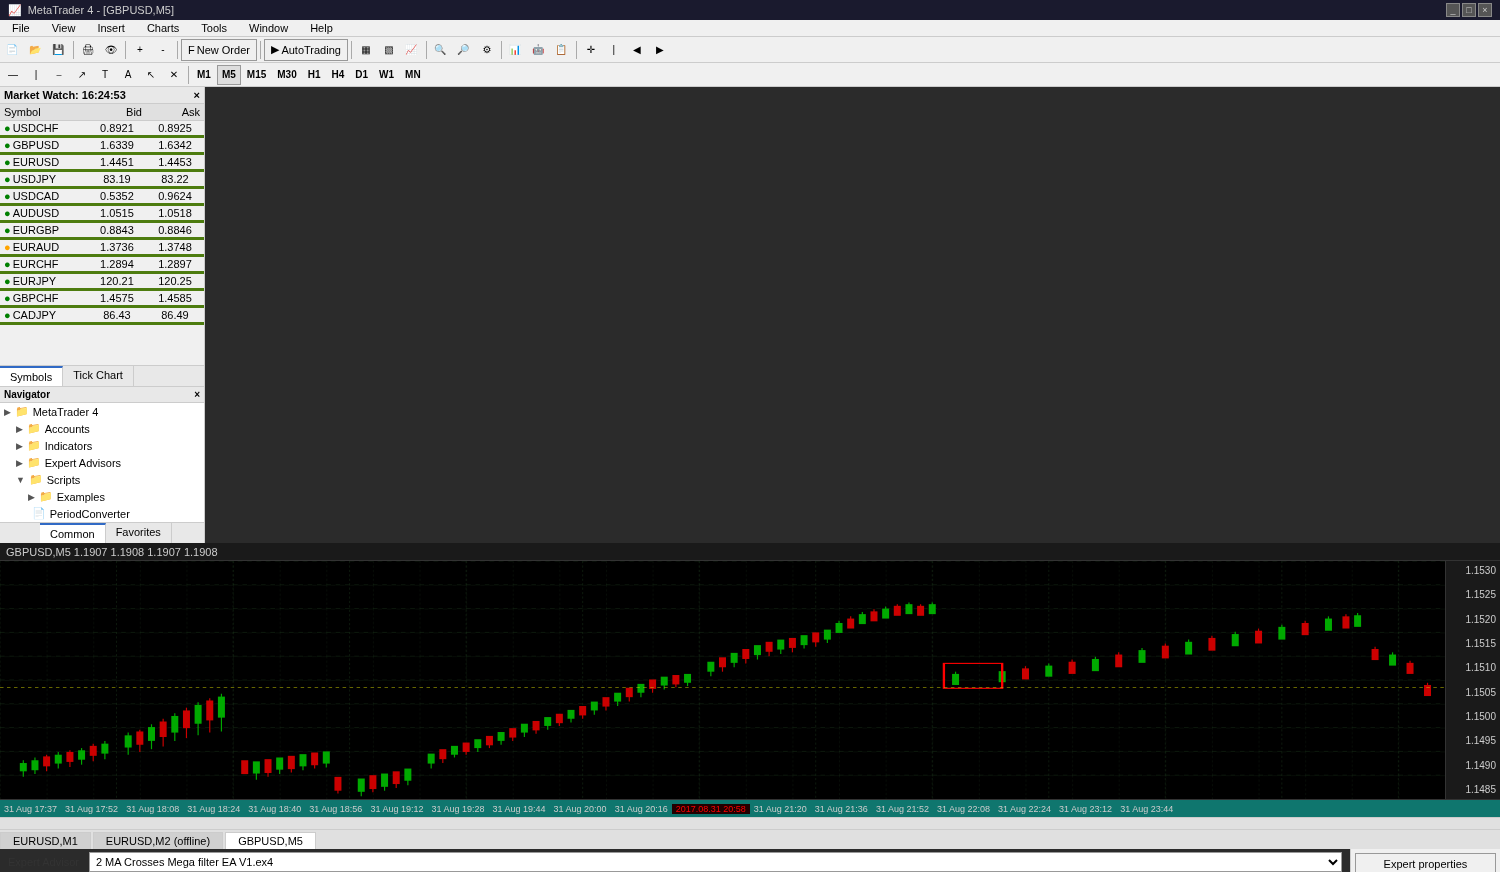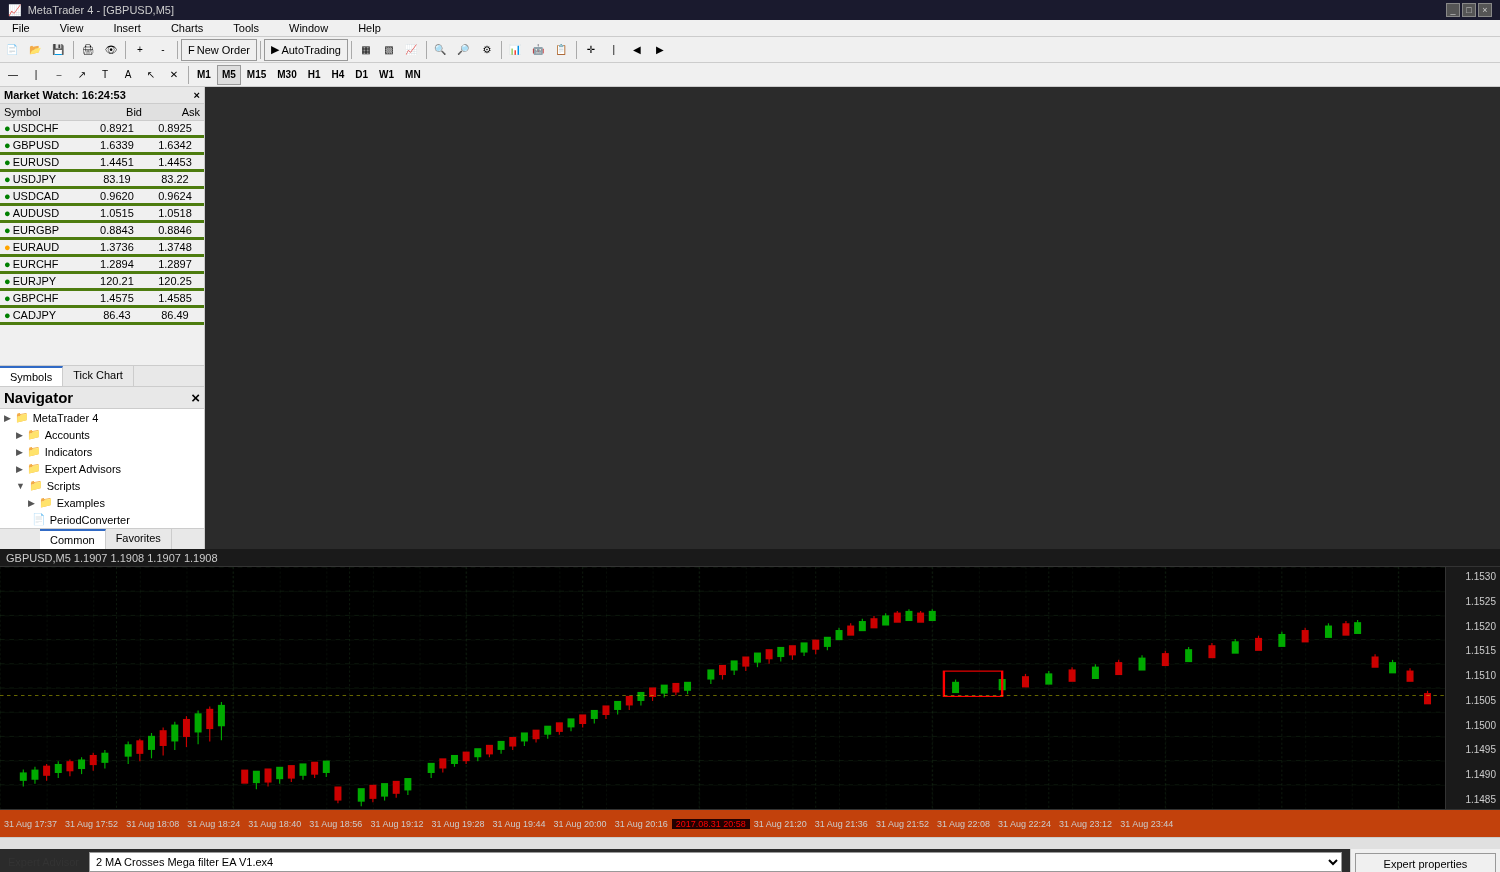--- a/index.html
+++ b/index.html
@@ -5,21 +5,21 @@
     * { margin: 0; padding: 0; box-sizing: border-box; }
     body { width: 1500px; height: 872px; background: #2b2b2b; font-family: 'Arial', sans-serif; font-size: 11px; color: #000; overflow: hidden; }
 
     
     .title-bar { background: #1a1a2e; height: 20px; display: flex; align-items: center; justify-content: space-between; padding: 0 8px; color: #ccc; font-size: 11px; }
     .title-bar-left { display: flex; align-items: center; gap: 6px; }
     .title-controls { display: flex; gap: 2px; }
     .title-ctrl-btn { width: 14px; height: 14px; background: #555; border: 1px solid #888; font-size: 9px; display: flex; align-items: center; justify-content: center; cursor: pointer; color: #ccc; }
 
     
-    .menu-bar { background: #f0f0f0; height: 16px; display: flex; align-items: center; padding: 8px 4px; gap: 14px; border-bottom: 1px solid #ccc; }
+    .menu-bar { background: #f0f0f0; height: 16px; display: flex; align-items: center; padding: 8px 4px; gap: 6px; border-bottom: 1px solid #ccc; }
     .menu-item { padding: 2px 8px; font-size: 11px; cursor: pointer; color: #000; }
 
     
     .toolbar { background: #f0f0f0; height: 26px; display: flex; align-items: center; padding: 0 2px; border-bottom: 1px solid #ccc; gap: 1px; flex-wrap: wrap; }
     .tb-btn { height: 22px; min-width: 22px; background: #f0f0f0; border: 1px solid transparent; display: flex; align-items: center; justify-content: center; cursor: pointer; font-size: 10px; padding: 0 3px; }
     .tb-separator { width: 1px; height: 18px; background: #aaa; margin: 0 2px; }
     .tb-new-order { background: #f0f0f0; border: 1px solid #999; padding: 1px 6px; font-size: 11px; cursor: pointer; height: 22px; display: flex; align-items: center; gap: 2px; }
     .tb-autotrading { background: #f0f0f0; border: 1px solid #999; padding: 1px 6px; font-size: 11px; cursor: pointer; height: 22px; display: flex; align-items: center; gap: 2px; }
 
     
@@ -40,21 +40,21 @@
     .mw-table th:nth-child(2), .mw-table th:nth-child(3) { text-align: right; }
     .mw-table td { padding: 1px 4px; border-bottom: 3px solid #4d7c0f; font-size: 11px; }
     .mw-table td:nth-child(2), .mw-table td:nth-child(3) { text-align: center; }
     .dot-green { color: green; margin-right: 2px; }
     .dot-orange { color: orange; margin-right: 2px; }
     .mw-tabs { display: flex; background: #e8e8e8; border-top: 1px solid #ccc; margin-top: 40px; }
     .mw-tab { padding: 3px 10px; font-size: 11px; cursor: pointer; border-right: 1px solid #ccc; }
     .mw-tab.active { background: #fff; border-top: 2px solid #316ac5; }
 
     
-    .navigator-header { background: #e8e8e8; padding: 2px 4px; font-size: 15px; font-weight: bold; border-bottom: 1px solid #ccc; border-top: 1px solid #ccc; display: flex; justify-content: space-between; align-items: center; gap: 14px; }
+    .navigator-header { background: #e8e8e8; padding: 2px 4px; font-size: 10px; font-weight: bold; border-bottom: 1px solid #ccc; border-top: 1px solid #ccc; display: flex; justify-content: space-between; align-items: center; gap: 14px; }
     .navigator-body { flex: 1; overflow-y: auto; background: #fff; }
     .nav-item { padding: 2px 4px; display: flex; align-items: center; gap: 4px; cursor: pointer; font-size: 11px; }
     .nav-item.indent1 { padding-left: 16px; }
     .nav-item.indent2 { padding-left: 28px; }
     .tree-icon { font-size: 9px; color: #555; }
     .folder-icon { color: #e8a000; }
     .nav-tabs { display: flex; background: #e8e8e8; border-top: 1px solid #ccc; }
     .nav-tab { padding: 3px 10px; font-size: 11px; cursor: pointer; border-right: 1px solid #ccc; }
     .nav-tab.active { background: #fff; border-top: 2px solid #316ac5; margin-left: 40px; }
 
@@ -64,21 +64,21 @@
     .chart-canvas { flex: 1; background: #000; position: relative; overflow: hidden; }
 
     
     .chart-svg { width: 100%; height: 100%; }
 
     
     .price-axis { position: absolute; right: 0; top: 0; bottom: 0; width: 55px; background: #1a1a1a; border-left: 1px solid #333; display: flex; flex-direction: column; justify-content: space-between; padding: 4px 0; }
     .price-label { color: #ccc; font-size: 10px; text-align: right; padding-right: 4px; }
 
     
-    .time-axis { height: 28px; background: #c2410c; border-top: 1px solid #333; display: flex; align-items: center; overflow: hidden; }
+    .time-axis { height: 18px; background: #0f766e; border-top: 1px solid #333; display: flex; align-items: center; overflow: hidden; }
     .time-label { color: #ccc; font-size: 9px; white-space: nowrap; padding: 0 4px; }
 
     
     .annotation-box { position: absolute; background: white; border: 2px solid #cc0000; border-radius: 4px; padding: 10px 15px; font-size: 14px; text-align: center; direction: rtl; line-height: 1.6; font-weight: bold; top: 320px; left: 564px; width: 200px; }
 
     
     .chart-tabs { height: 20px; background: #e0e0e0; display: flex; align-items: flex-end; border-top: 1px solid #ccc; }
     .chart-tab { padding: 2px 12px; font-size: 11px; cursor: pointer; border: 1px solid #ccc; border-bottom: none; background: #d0d0d0; margin-right: 2px; }
     .chart-tab.active { background: #fff; border-bottom: none; }
     .bottom-row { display: flex; align-items: center; padding: 3px 8px; gap: 10px; border-bottom: 1px solid #ddd; }
@@ -212,21 +212,21 @@
     <td>1.4451</td>
     <td>1.4453</td>
   </tr>
             <tr>
     <td><span class="dot-green">●</span>USDJPY</td>
     <td>83.19</td>
     <td>83.22</td>
   </tr>
             <tr>
     <td><span class="dot-green">●</span>USDCAD</td>
-    <td>0.9620</td>
+    <td>0.5352</td>
     <td>0.9624</td>
   </tr>
             <tr>
     <td><span class="dot-green">●</span>AUDUSD</td>
     <td>1.0515</td>
     <td>1.0518</td>
   </tr>
             <tr>
     <td><span class="dot-green">●</span>EURGBP</td>
     <td>0.8843</td>
@@ -604,20 +604,25 @@
       <span class="time-label">31 Aug 21:36</span>
       <span class="time-label">31 Aug 21:52</span>
       <span class="time-label">31 Aug 22:08</span>
       <span class="time-label">31 Aug 22:24</span>
       <span class="time-label">31 Aug 23:12</span>
       <span class="time-label">31 Aug 23:44</span>
     </div>
 
     <div class="scrollbar-h"></div>
 
+    <div class="chart-tabs">
+      <div class="chart-tab">EURUSD,M1</div>
+      <div class="chart-tab">EURUSD,M2 (offline)</div>
+      <div class="chart-tab active">GBPUSD,M5</div>
+    </div>
   </div>
 </div>
 
 <div class="bottom-section">
   <div class="bottom-content-row">
     <div class="bottom-main">
 
       <div class="bottom-row">
         <span class="bottom-label">Expert Advisor</span>
         <select class="expert-dropdown">

